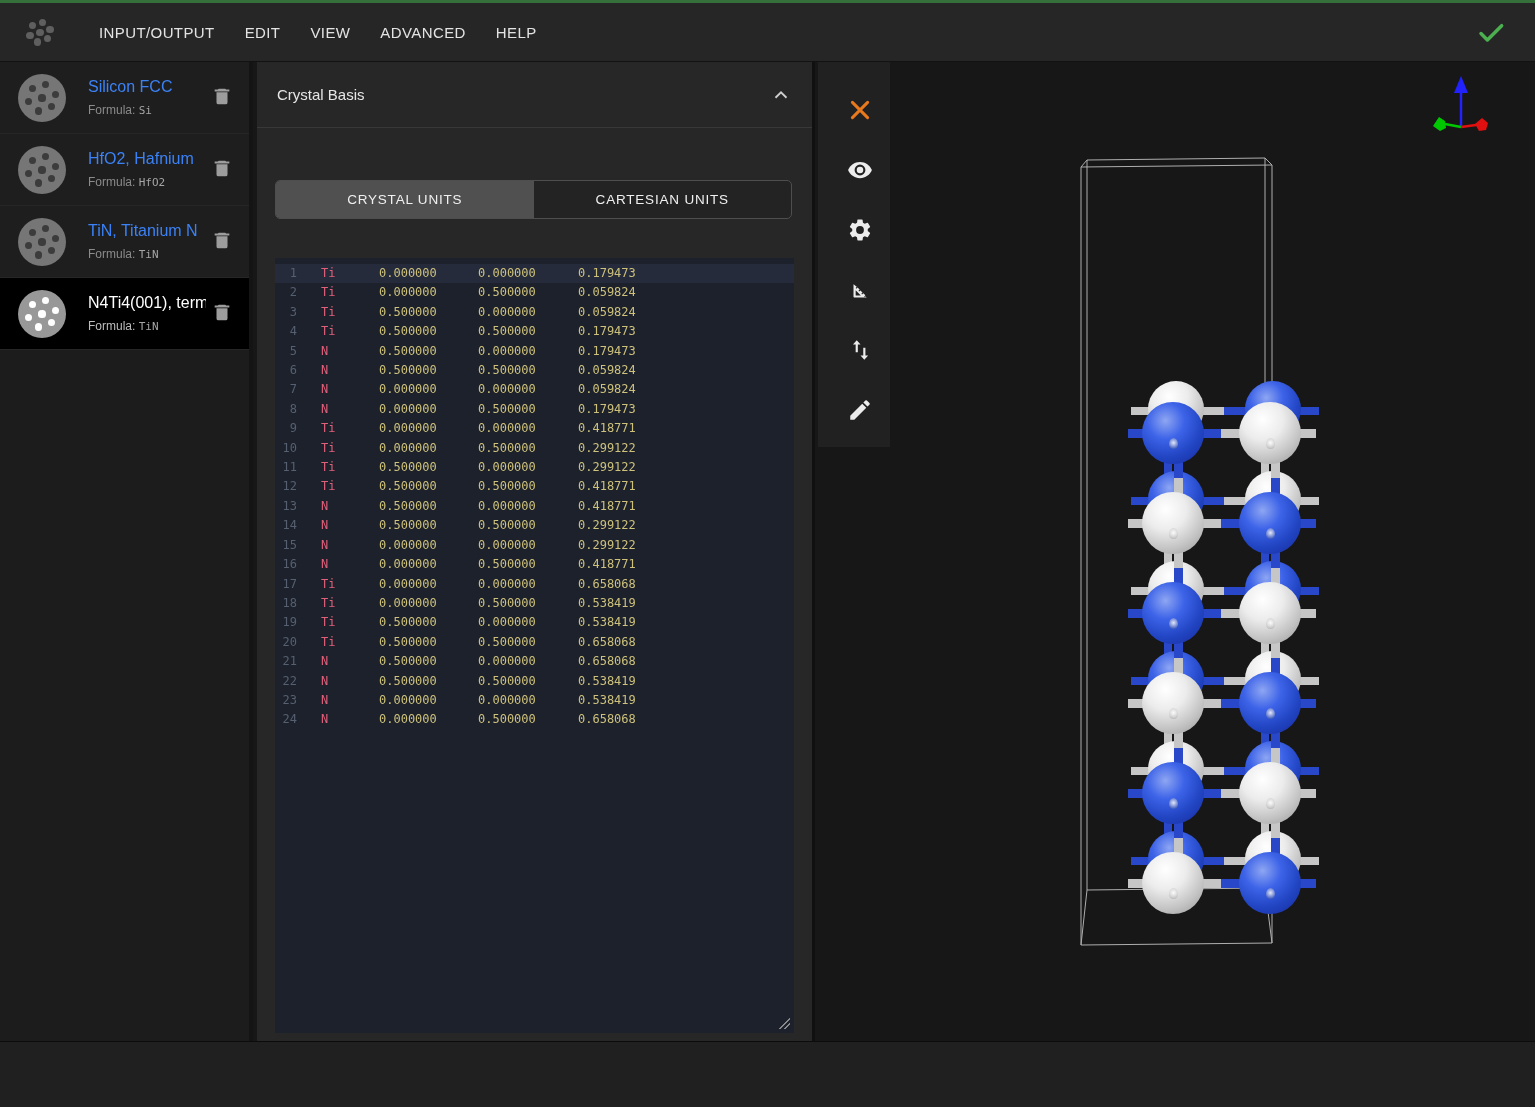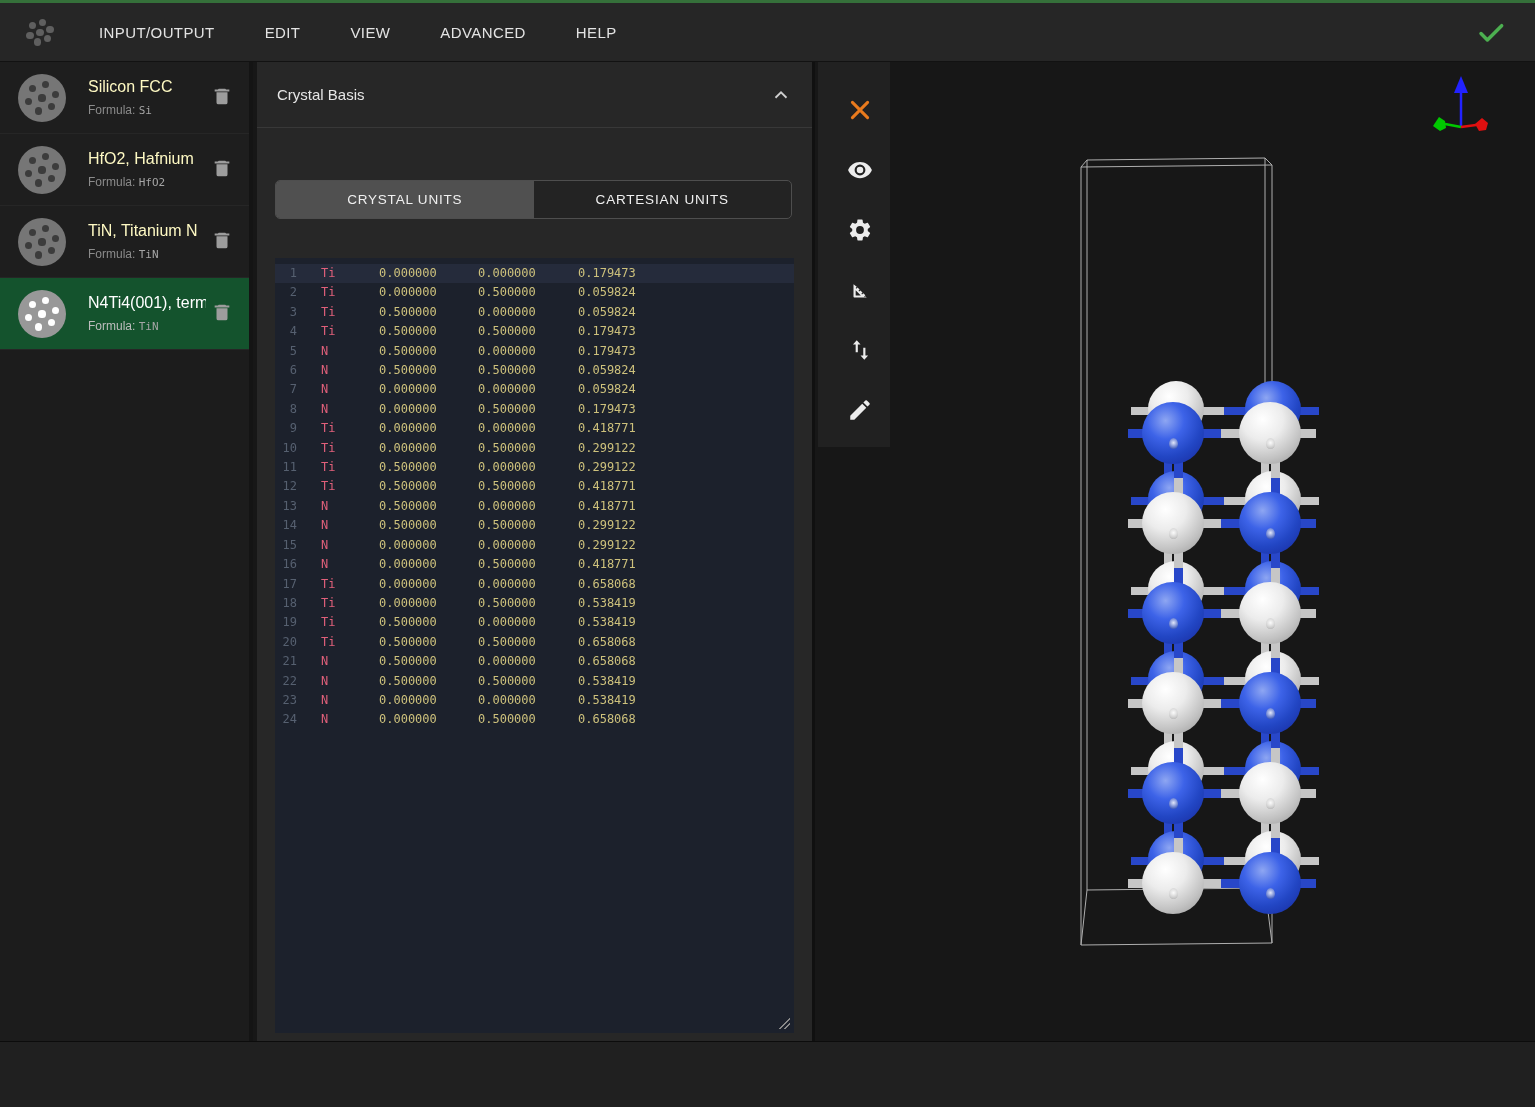--- a/index.html
+++ b/index.html
@@ -5,36 +5,36 @@
   * { margin:0; padding:0; box-sizing:border-box; }
   html,body { background:#111; }
   #app {
     position:relative; width:1535px; height:1107px; overflow:hidden;
     font-family:"Liberation Sans", sans-serif; background:#171717;
   }
   
   #top-green-line { position:absolute; left:0; top:0; width:100%; height:3px; background:#35703a; }
   #menubar { position:absolute; left:0; top:3px; width:100%; height:59px; background:#262626; border-bottom:1px solid #121212; display:flex; align-items:center; }
   #logo { position:relative; width:36px; height:36px; margin-left:22px; }
-  #menu-items { display:flex; margin-left:26px;gap:20px; }
+  #menu-items { display:flex; margin-left:26px; }
   .menu-item { color:#e3e3e3; font-size:15px; letter-spacing:.4px; padding:0 15px; cursor:pointer; }
   #check-btn { position:absolute; right:28px; top:14px; width:32px; height:32px; cursor:pointer; }
   
   #sidebar { position:absolute; left:0; top:62px; width:253px; bottom:66px; background:#1c1c1c; border-right:4px solid #141414; }
   #panel { position:absolute; left:257px; top:62px; width:558px; bottom:66px; background:#272727; border-right:3px solid #101010; }
   #viewer { position:absolute; left:818px; top:62px; right:0; bottom:66px; background:#171717; overflow:hidden; }
   #bottombar { position:absolute; left:0; bottom:0; width:100%; height:66px; background:#202020; border-top:1px solid #0c0c0c; }
   
   .mat-item { height:72px; display:flex; align-items:center; padding:0 12px 0 18px; border-bottom:1px solid #262626; background:#1e1e1e; cursor:pointer; }
-  .mat-item.selected { background:#14532d; }
+  .mat-item.selected { background:#000000; }
   .avatar { position:relative; width:48px; height:48px; border-radius:50%; background:#767676; margin-right:22px; flex:none; }
   .mat-item.selected .avatar { background:#989898; }
   .dot { position:absolute; border-radius:50%; }
   .mat-info { flex:1; min-width:0; }
-  .mat-name { font-size:16px; color:#fef9c3; white-space:nowrap; overflow:hidden; max-width:118px; }
+  .mat-name { font-size:16px; color:#3b82f6; white-space:nowrap; overflow:hidden; max-width:118px; }
   .mat-item.selected .mat-name { color:#ffffff; }
   .mat-formula { font-size:12px; color:#8b8b8b; margin-top:7px; white-space:nowrap; }
   .mat-formula .val { font-family:"DejaVu Sans Mono", monospace; font-size:11px; color:#a5a5a5; }
   .mat-item.selected .mat-formula { color:#bdbdbd; }
   .trash-btn { width:26px; height:26px; flex:none; color:#9d9d9d; cursor:pointer; }
   .trash-btn svg { width:22px; height:22px; fill:#9d9d9d; }
   
   .section-header { height:66px; display:flex; align-items:center; justify-content:space-between; padding:0 20px; border-bottom:1px solid #383838; cursor:pointer; }
   .section-title { color:#e6e6e6; font-size:15px; }
   .chev { width:22px; height:22px; stroke:#cfcfcf; fill:none; stroke-width:2; }

